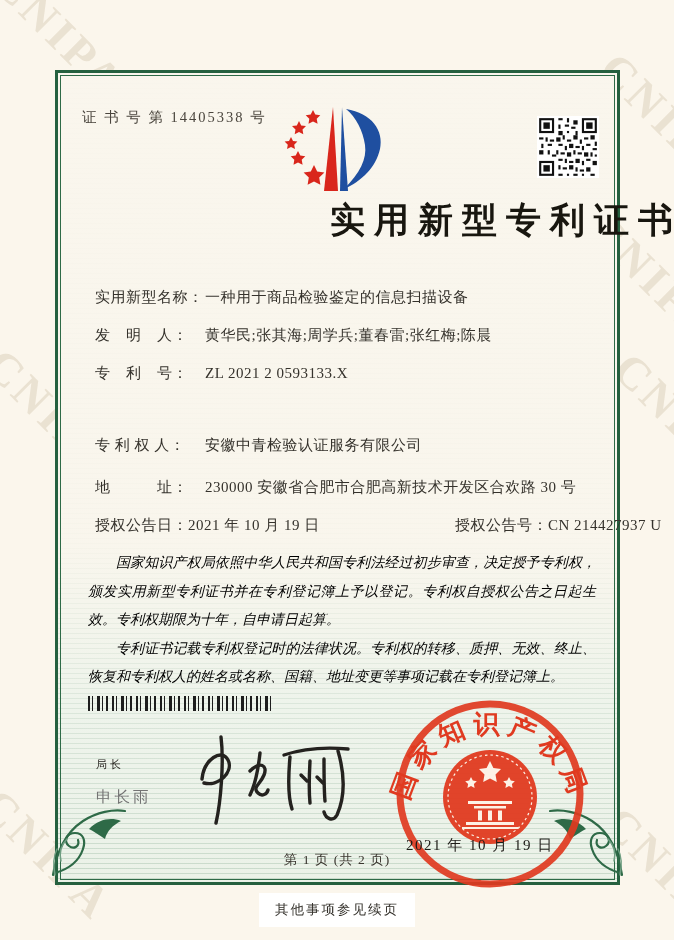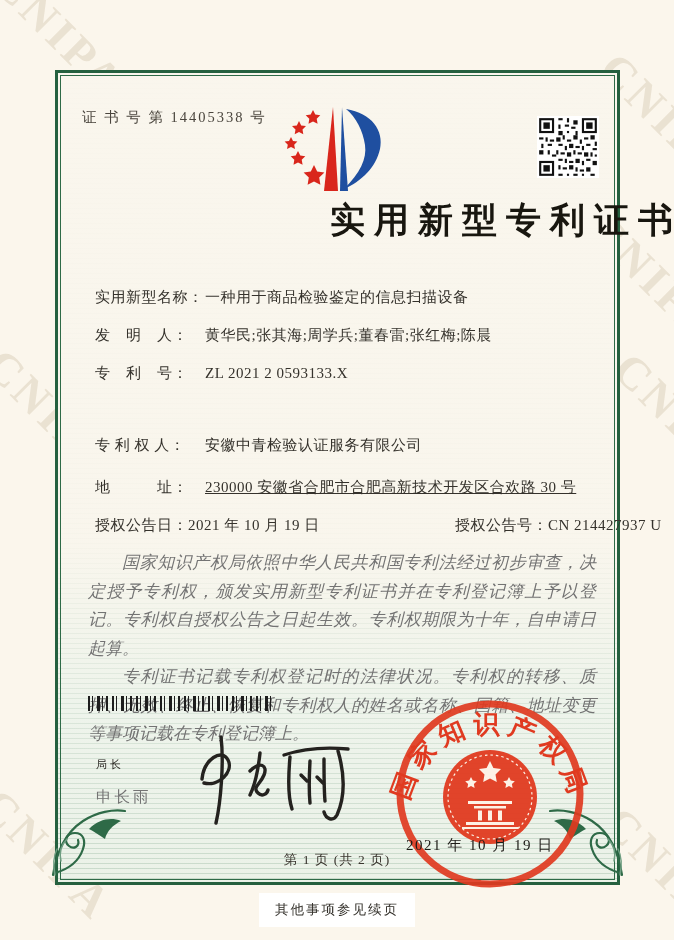--- a/index.html
+++ b/index.html
@@ -39,21 +39,21 @@
     font-size:35px;font-weight:bold;color:#18160f;letter-spacing:9px;white-space:nowrap;
   }
   .field-row{
     position:absolute;left:95px;font-size:15px;color:#35322c;white-space:nowrap;letter-spacing:0.5px;
   }
   .field-label{display:inline-block;min-width:110px;}
   .field-value{}
   .grant2{position:absolute;left:360px;top:0;}
   .paras{
     position:absolute;left:88px;top:549px;width:508px;
-    font-size:17px;line-height:28.5px;color:#737373;font-style:italic;
+    font-size:14px;line-height:28.5px;color:#000000;font-style:italic;
     text-align:justify;
   }
   .paras p{margin:0;text-indent:2em;}
   .barcode{
     position:absolute;left:88px;top:696px;width:186px;height:15px;
     background:repeating-linear-gradient(90deg,
       #1d1d1d 0 2px, transparent 2px 4px,
       #1d1d1d 4px 5px, transparent 5px 9px,
       #1d1d1d 9px 12px, transparent 12px 14px,
       #1d1d1d 14px 15px, transparent 15px 18px,
@@ -208,21 +208,21 @@
   </div>
   <div class="field-row" style="top:326px;">
     <span class="field-label">发　明　人：</span><span class="field-value">黄华民;张其海;周学兵;董春雷;张红梅;陈晨</span>
   </div>
   <div class="field-row" style="top:364px;">
     <span class="field-label">专　利　号：</span><span class="field-value">ZL 2021 2 0593133.X</span>
   </div>
   <div class="field-row" style="top:436px;">
     <span class="field-label">专 利 权 人：</span><span class="field-value">安徽中青检验认证服务有限公司</span>
   </div>
-  <div class="field-row" style="top:478px;text-decoration:underline;">
+  <div class="field-row" style="top:478px;">
     <span class="field-label">地　　　址：</span><span class="field-value">230000 安徽省合肥市合肥高新技术开发区合欢路 30 号</span>
   </div>
   <div class="field-row" style="top:516px;width:520px;">
     <span>授权公告日：</span><span>2021 年 10 月 19 日</span>
     <span class="grant2">
       <span>授权公告号：</span><span>CN 214427937 U</span>
     </span>
   </div>
 
   <div class="paras">

